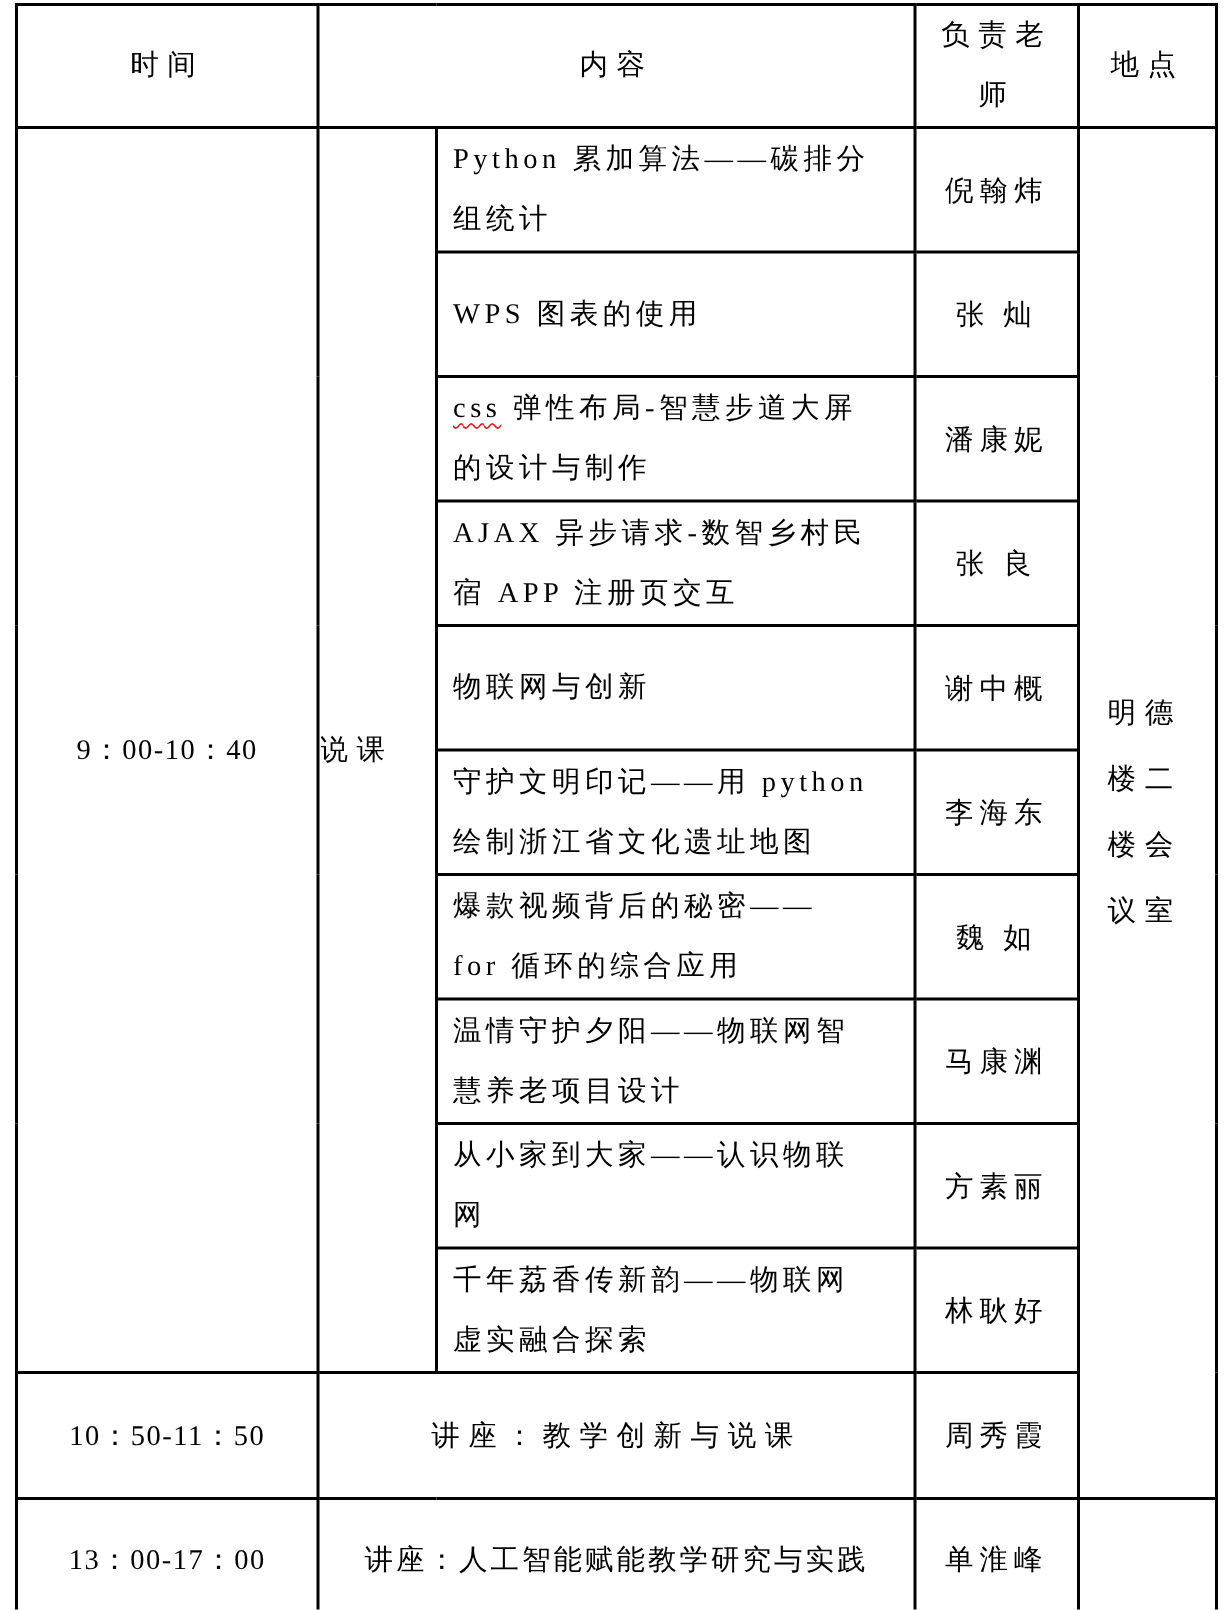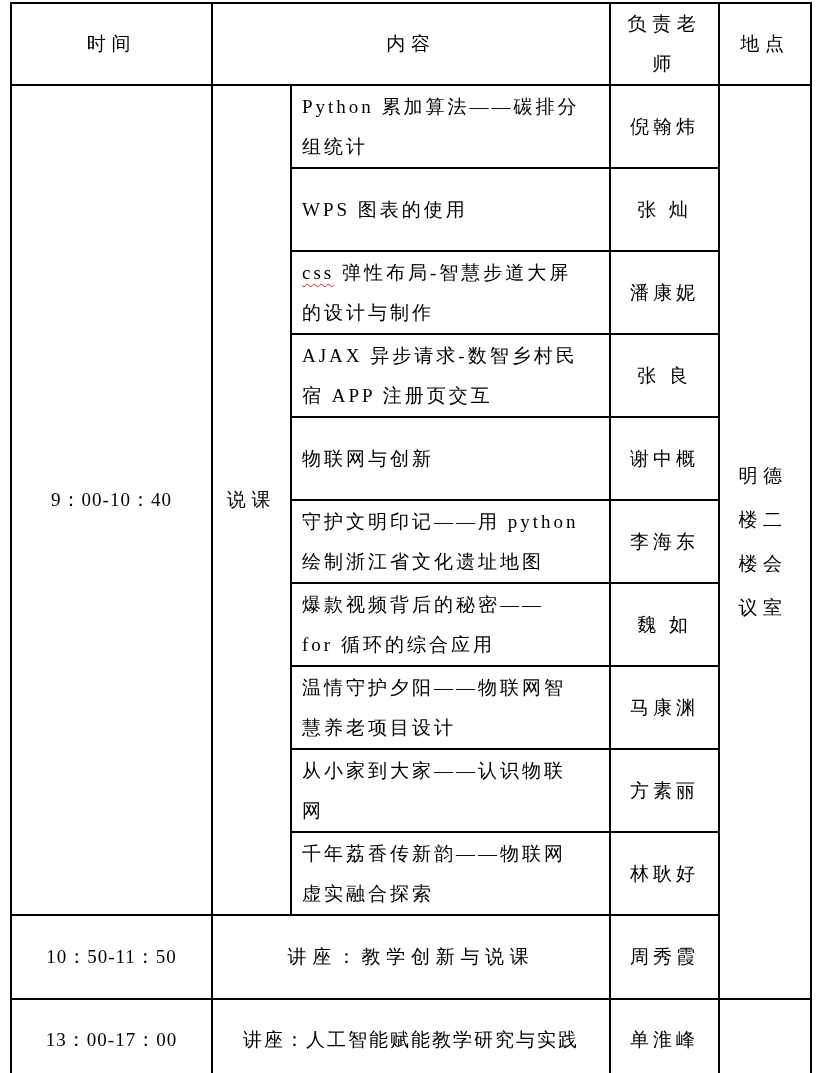--- a/index.html
+++ b/index.html
@@ -43,21 +43,21 @@
     line-height: 40px;
     padding: 0 6px;
   }
   td.time {
     text-align: center;
     letter-spacing: 1px;
     white-space: nowrap;
     margin-left: 24px;
   }
   td.type {
-    text-align: center;
+    text-align: left;
     letter-spacing: 0.3em;
     border-radius: 27px;
   }
   td.title {
     text-align: left;
     padding-left: 10px;
     padding-right: 2px;
     letter-spacing: 3px;
     line-height: 40px;
     white-space: pre-wrap;

